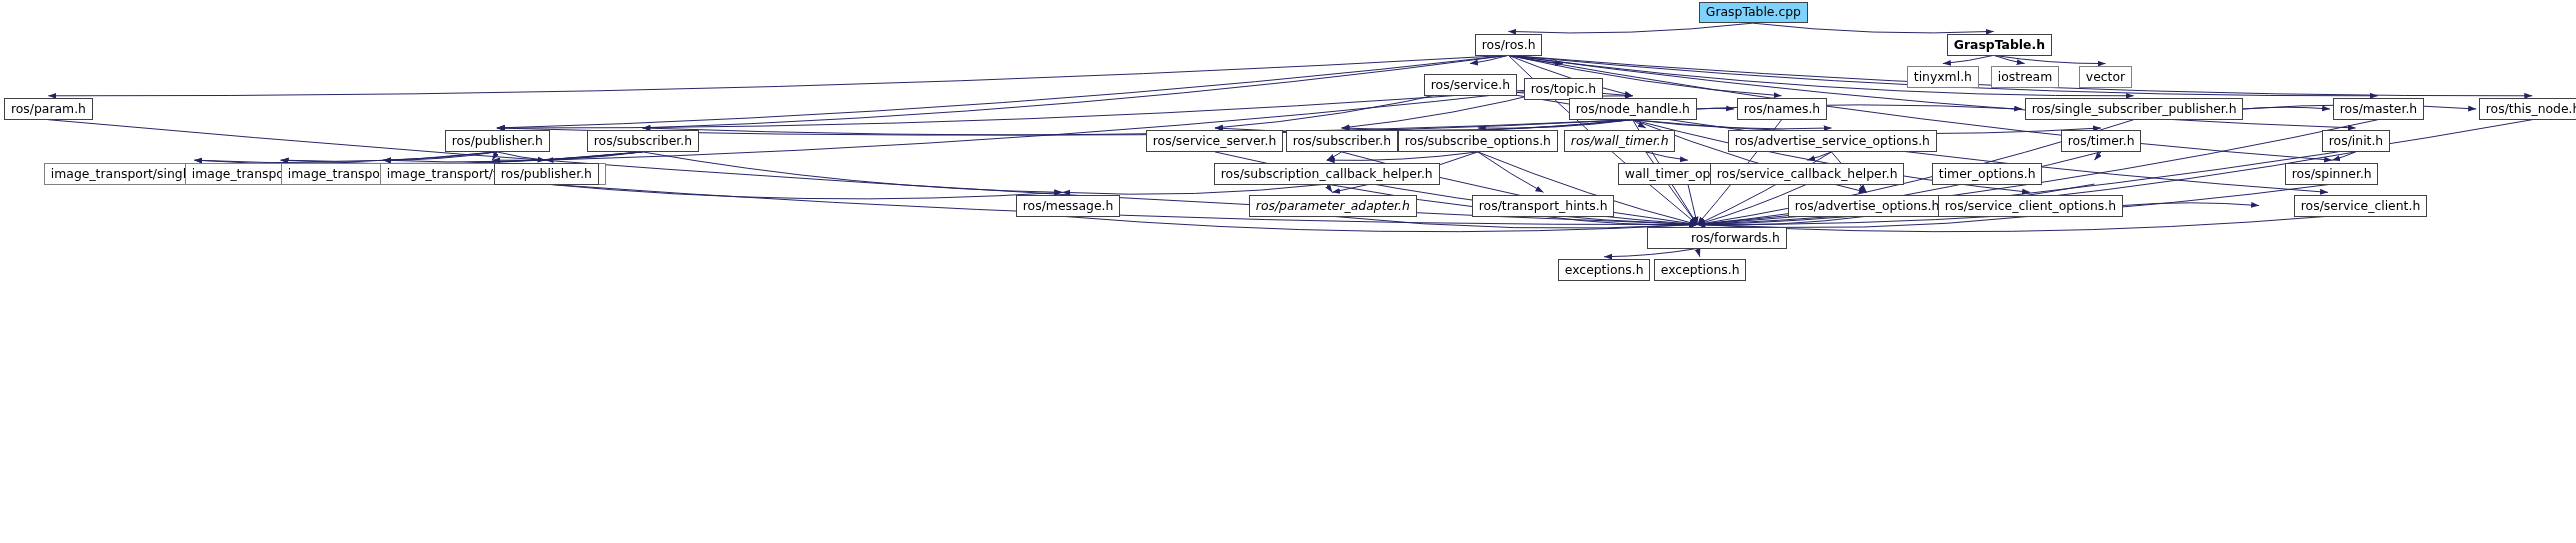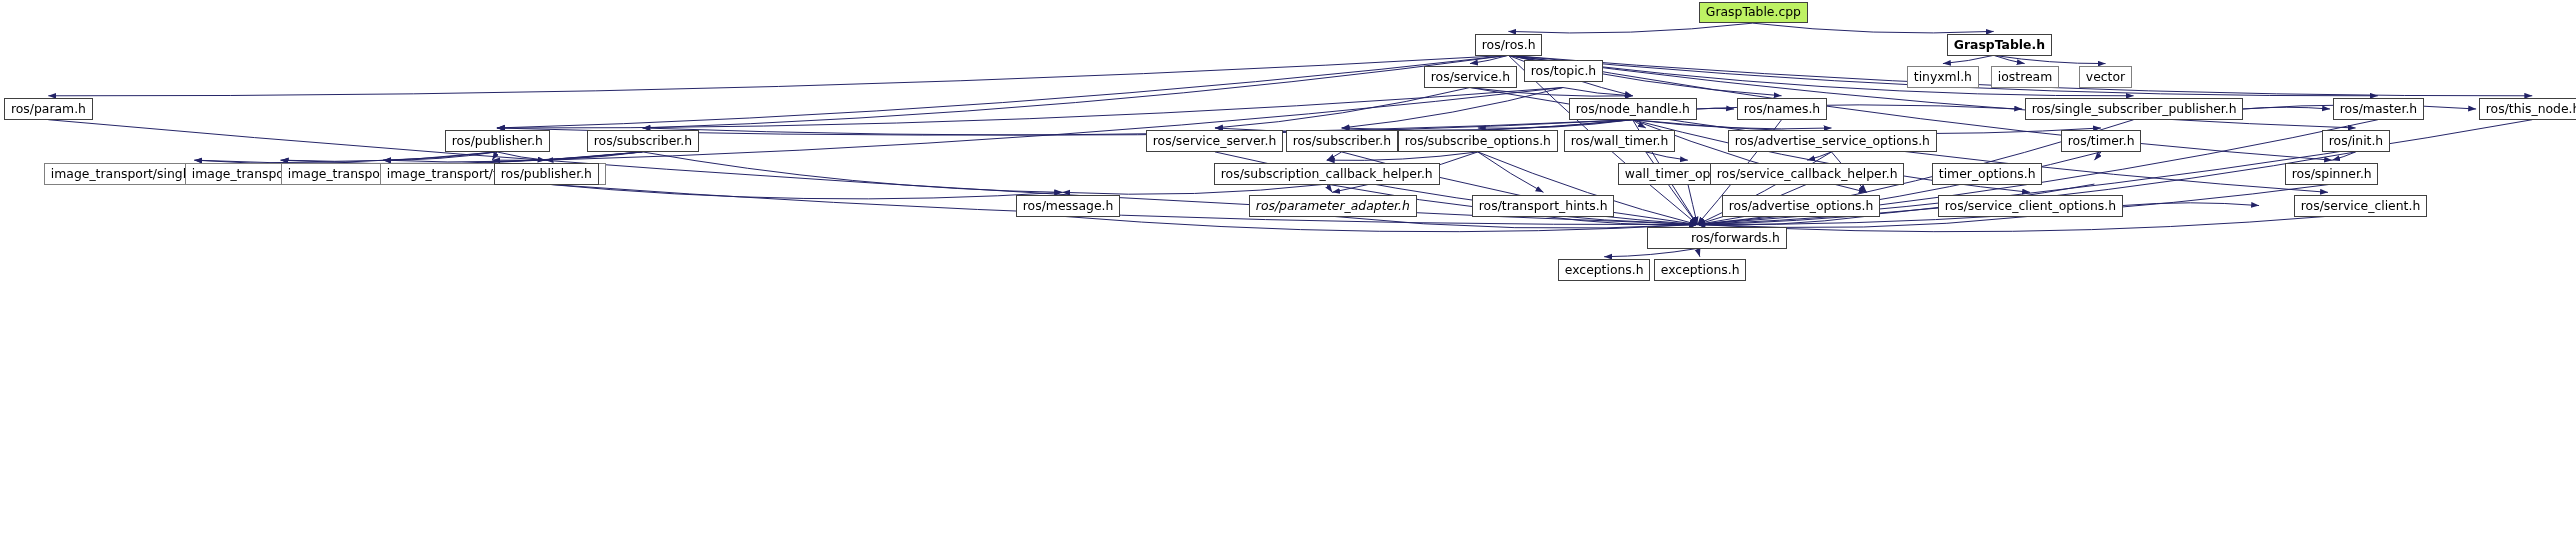--- a/index.html
+++ b/index.html
@@ -22,21 +22,21 @@
     line-height:1;
     display:flex;
     align-items:center;
     justify-content:center;
     white-space:nowrap;
     height:21.5px;
     padding:0 5.8px;
     z-index:5;
   }
   .node.root{
-    background:#bef264;
+    background:#7dd3fc;
     border:0.8px solid #404040;
   }
   .node.dark{
     border:0.8px solid #404040;
   }
 </style>
 </head>
 <body>
 
 <div id="canvas">
@@ -135,54 +135,54 @@
         <path d="M2459.5,262 Q2258,282.9588 2056.5,272" stroke="#222266" stroke-width="1.2" fill="none" marker-end="url(#arrow)"></path>
         <path d="M2820.5,262 Q2438.5,293.4 2056.5,272" stroke="#222266" stroke-width="1.2" fill="none" marker-end="url(#arrow)"></path>
         <path d="M2056.5,301 Q2000,310.4748 1943.5,311" stroke="#222266" stroke-width="1.2" fill="none" marker-end="url(#arrow)"></path>
         <path d="M2056.5,301 Q2058,306.1188 2059.5,311" stroke="#222266" stroke-width="1.2" fill="none" marker-end="url(#arrow)"></path>
       </g>
   </svg>
   <div id="node-layer">
       <div class="node root" style="left: 1699px; top: 1.7px;">GraspTable.cpp</div>
       <div class="node dark" style="left: 1475px; top: 34px;">ros/ros.h</div>
       <div class="node dark" style="left: 1947px; top: 34px; font-weight: bold;">GraspTable.h</div>
-      <div class="node dark" style="left: 1424px; top: 66px;">ros/service.h</div>
-      <div class="node dark" style="left: 1524px; top: 60px;">ros/topic.h</div>
+      <div class="node dark" style="left: 1424px; top: 74px;">ros/service.h</div>
+      <div class="node dark" style="left: 1524px; top: 78px;">ros/topic.h</div>
       <div class="node" style="left: 1907px; top: 66px;">tinyxml.h</div>
       <div class="node" style="left: 1991px; top: 66px;">iostream</div>
       <div class="node" style="left: 2079px; top: 66px;">vector</div>
       <div class="node dark" style="left: 4.1px; top: 98px;">ros/param.h</div>
       <div class="node dark" style="left: 1569px; top: 98px;">ros/node_handle.h</div>
       <div class="node dark" style="left: 1737px; top: 98px; text-align: center;">ros/names.h</div>
       <div class="node dark" style="left: 2025px; top: 98px;">ros/single_subscriber_publisher.h</div>
       <div class="node dark" style="left: 2333px; top: 98px;">ros/master.h</div>
       <div class="node dark" style="left: 2479px; top: 98px;">ros/this_node.h</div>
       <div class="node dark" style="left: 445px; top: 130px;">ros/publisher.h</div>
       <div class="node dark" style="left: 587px; top: 130px;">ros/subscriber.h</div>
       <div class="node dark" style="left: 1146px; top: 130px;">ros/service_server.h</div>
       <div class="node dark" style="left: 1286px; top: 130px;">ros/subscriber.h</div>
       <div class="node dark" style="left: 1398px; top: 130px;">ros/subscribe_options.h</div>
-      <div class="node dark" style="left: 1564px; top: 130px;">ros/wall_timer.h</div>
+      <div class="node dark" style="left: 1564px; top: 130px; font-style: italic;">ros/wall_timer.h</div>
       <div class="node dark" style="left: 1728px; top: 130px;">ros/advertise_service_options.h</div>
       <div class="node dark" style="left: 2061px; top: 130px;">ros/timer.h</div>
       <div class="node dark" style="left: 2322px; top: 130px;">ros/init.h</div>
       <div class="node" style="left: 44px; top: 163px;">image_transport/single_subscriber_publisher.h</div>
       <div class="node" style="left: 185px; top: 163px;">image_transport/exception.h</div>
       <div class="node" style="left: 281px; top: 163px;">image_transport/loader_fwds.h</div>
       <div class="node" style="left: 380px; top: 163px;">image_transport/transport_hints.h</div>
       <div class="node dark" style="left: 494px; top: 163px;">ros/publisher.h</div>
       <div class="node dark" style="left: 1214px; top: 163px;">ros/subscription_callback_helper.h</div>
       <div class="node dark" style="left: 1618px; top: 163px;">wall_timer_options.h</div>
       <div class="node dark" style="left: 1710px; top: 163px;">ros/service_callback_helper.h</div>
       <div class="node dark" style="left: 1932px; top: 163px;">timer_options.h</div>
       <div class="node dark" style="left: 2285px; top: 163px;">ros/spinner.h</div>
       <div class="node dark" style="left: 980px; top: 195px; margin-left: 36px;">ros/message.h</div>
       <div class="node dark" style="left: 1249px; top: 195px; font-style: italic;">ros/parameter_adapter.h</div>
       <div class="node dark" style="left: 1472px; top: 195px;">ros/transport_hints.h</div>
-      <div class="node dark" style="left: 1722px; top: 195px;">ros/advertise_options.h</div>
+      <div class="node dark" style="left: 1788px; top: 195px;">ros/advertise_options.h</div>
       <div class="node dark" style="left: 1938px; top: 195px;">ros/service_client_options.h</div>
       <div class="node dark" style="left: 2262px; top: 195px; margin-left: 32px;">ros/service_client.h</div>
       <div class="node dark" style="left: 1647px; top: 227px; padding-left: 43px;">ros/forwards.h</div>
       <div class="node dark" style="left: 1558px; top: 259px;">exceptions.h</div>
       <div class="node dark" style="left: 1654px; top: 259px;">exceptions.h</div>
     </div>
 </div>
 
 
 </body></html>

